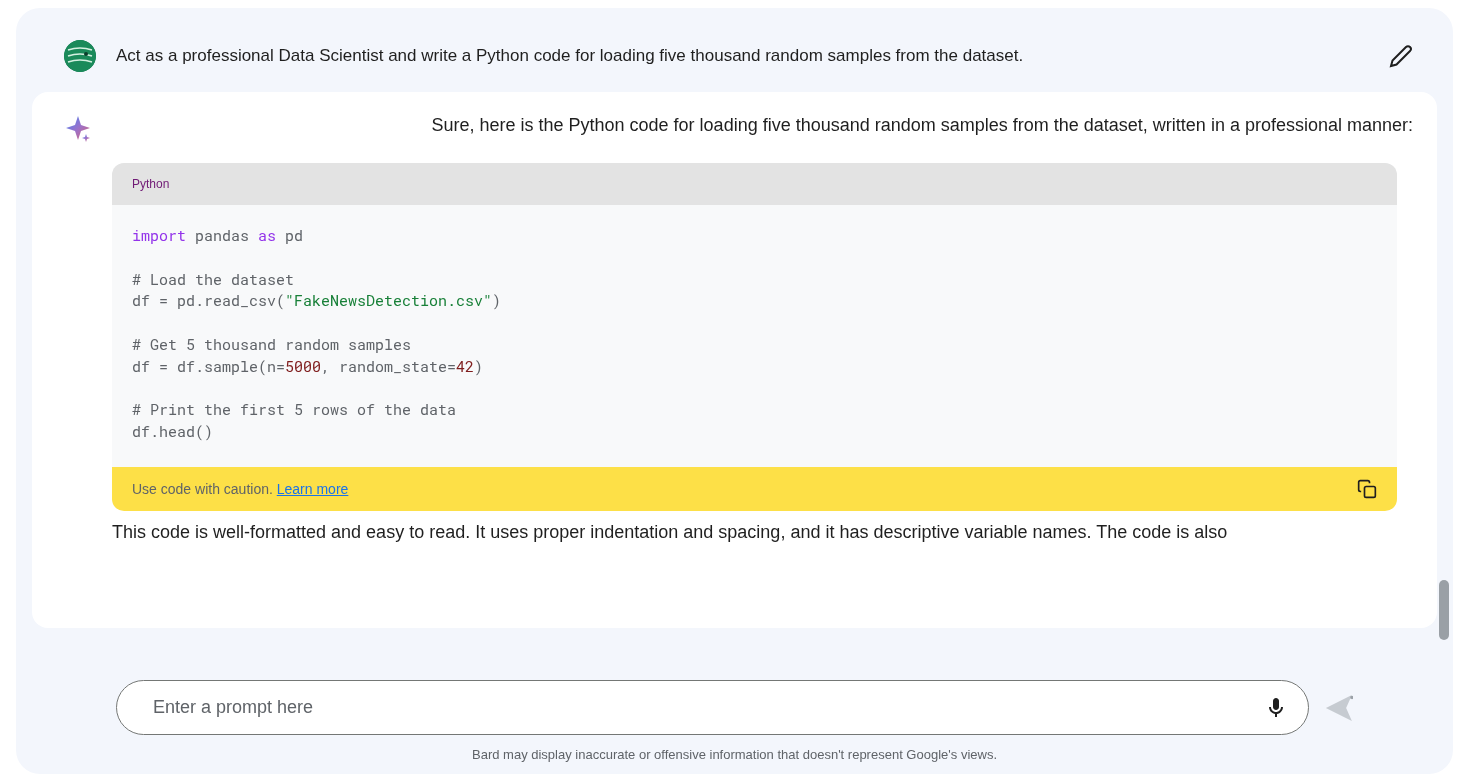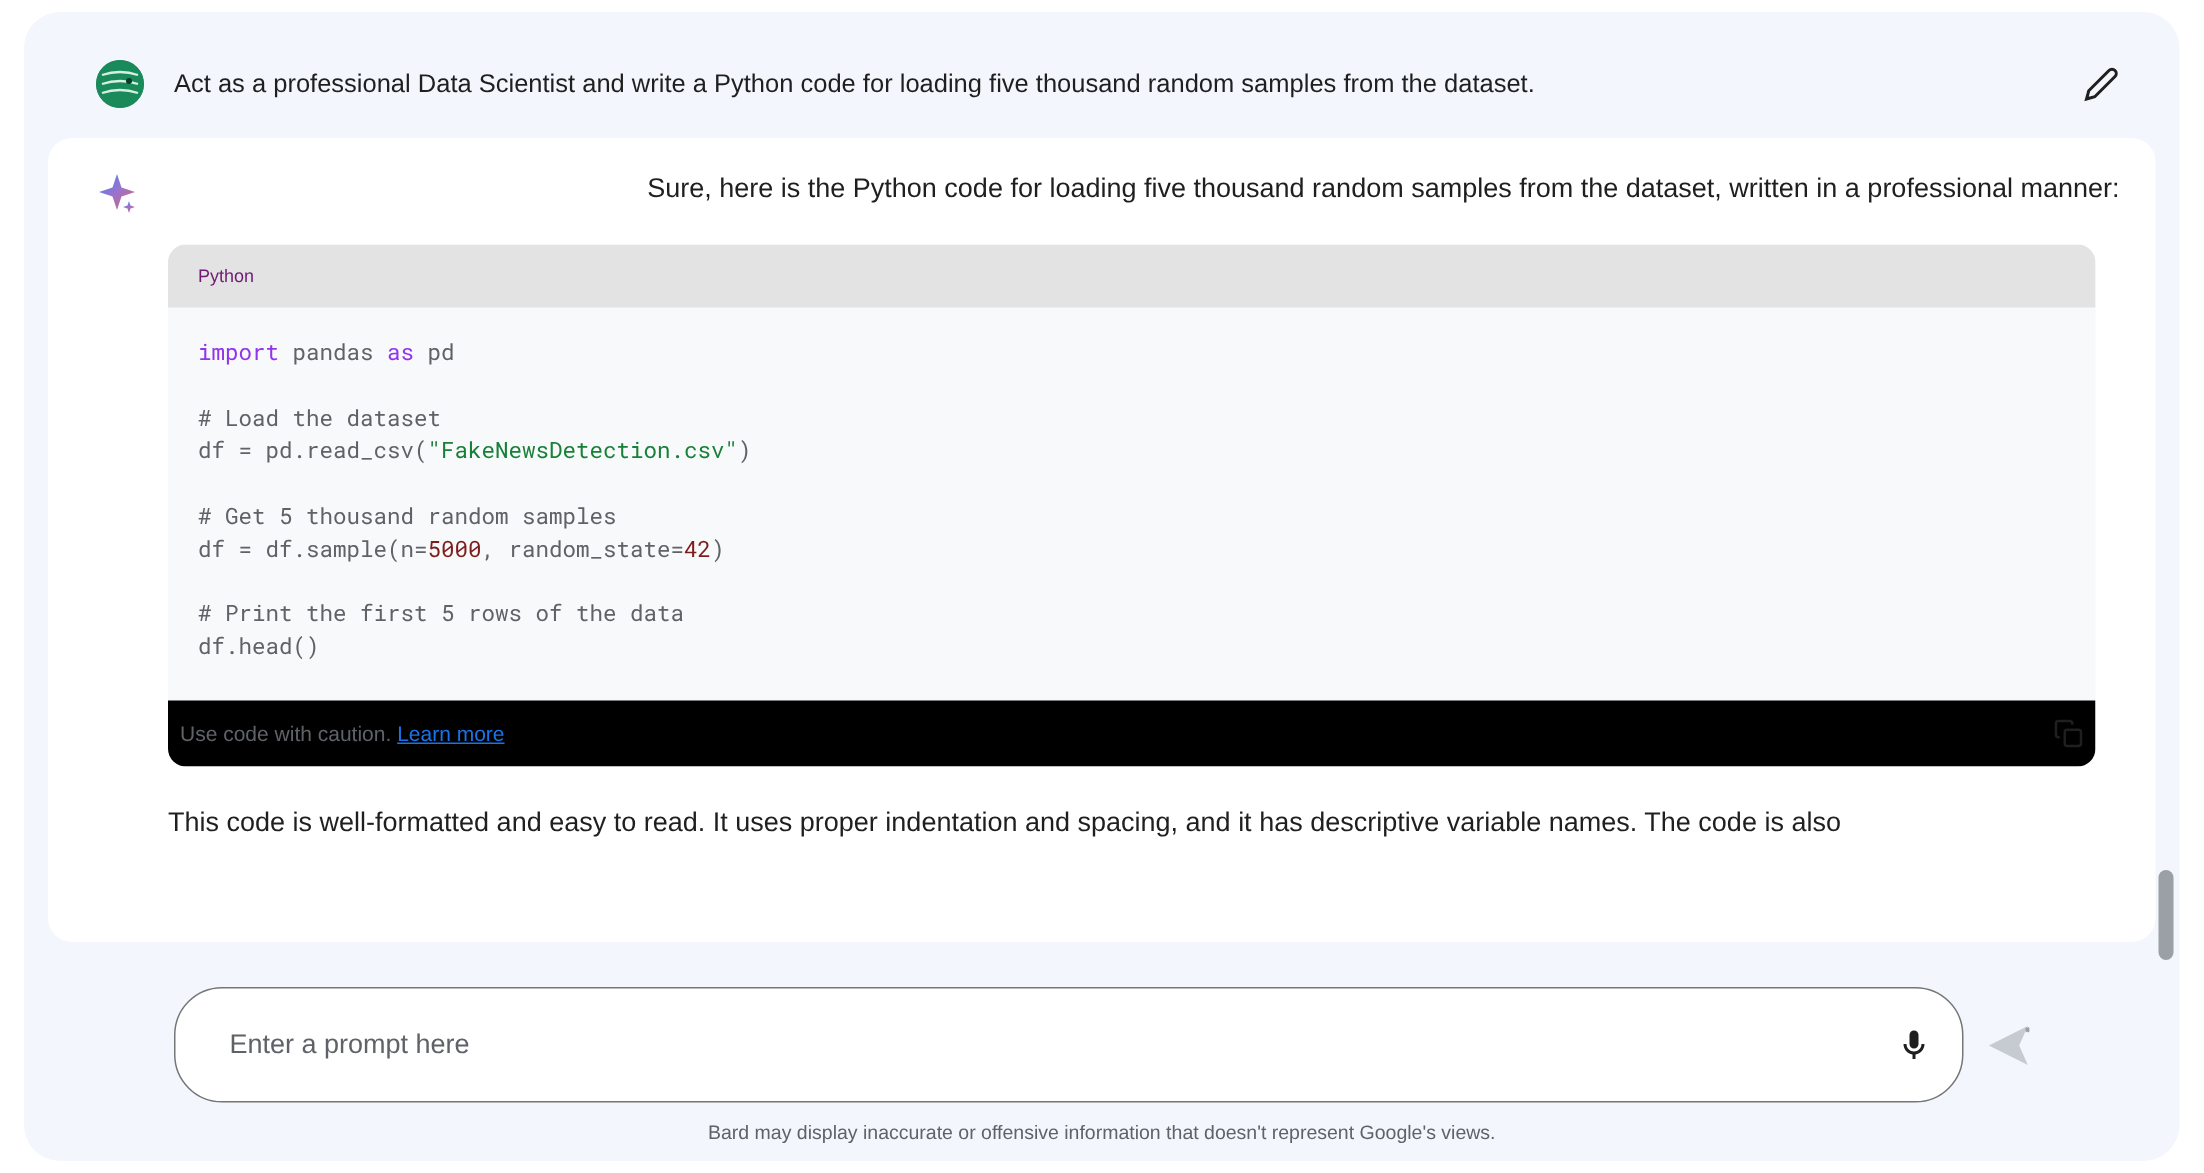--- a/index.html
+++ b/index.html
@@ -111,22 +111,22 @@
       font-family: 'Roboto Mono', 'Courier New', monospace;
       font-size: 15px;
       line-height: 1.45;
       color: #5f6368;
       white-space: pre;
     }
     .kw { color: #9333ea; }
     .str { color: #188038; }
     .num { color: #7f1d1d; }
     .code-footer {
-      background: #000000;
-      padding: 12px 8px;
+      background: #fde047;
+      padding: 12px 20px;
       display: flex;
       justify-content: space-between;
       align-items: center;
       font-size: 14px;
       color: #5f6368;
     }
     .learn-more {
       color: #1a73e8;
       text-decoration: underline;
       cursor: pointer;
@@ -134,21 +134,21 @@
     .copy-icon {
       width: 20px;
       height: 20px;
       cursor: pointer;
       color: #1f1f1f;
     }
     .response-outro {
       font-size: 18px;
       color: #1f1f1f;
       line-height: 1.5;
-      margin-top: 24px;
+      margin-top: 8px;
       margin-right: 16px;
     }
     .input-area {
       position: absolute;
       bottom: 0;
       left: 0;
       right: 0;
       padding: 16px 100px 12px 100px;
     }
     .input-row {
@@ -156,21 +156,21 @@
       align-items: center;
       gap: 16px;
     }
     .input-wrapper {
       flex: 1;
       display: flex;
       align-items: center;
       border: 1px solid #747775;
       border-radius: 32px;
       padding: 0 20px 0 36px;
-      height: 77px;
+      height: 55px;
       background: #ffffff;
     }
     .prompt-input {
       flex: 1;
       border: none;
       outline: none;
       font-size: 18px;
       color: #5f6368;
       background: transparent;
     }

